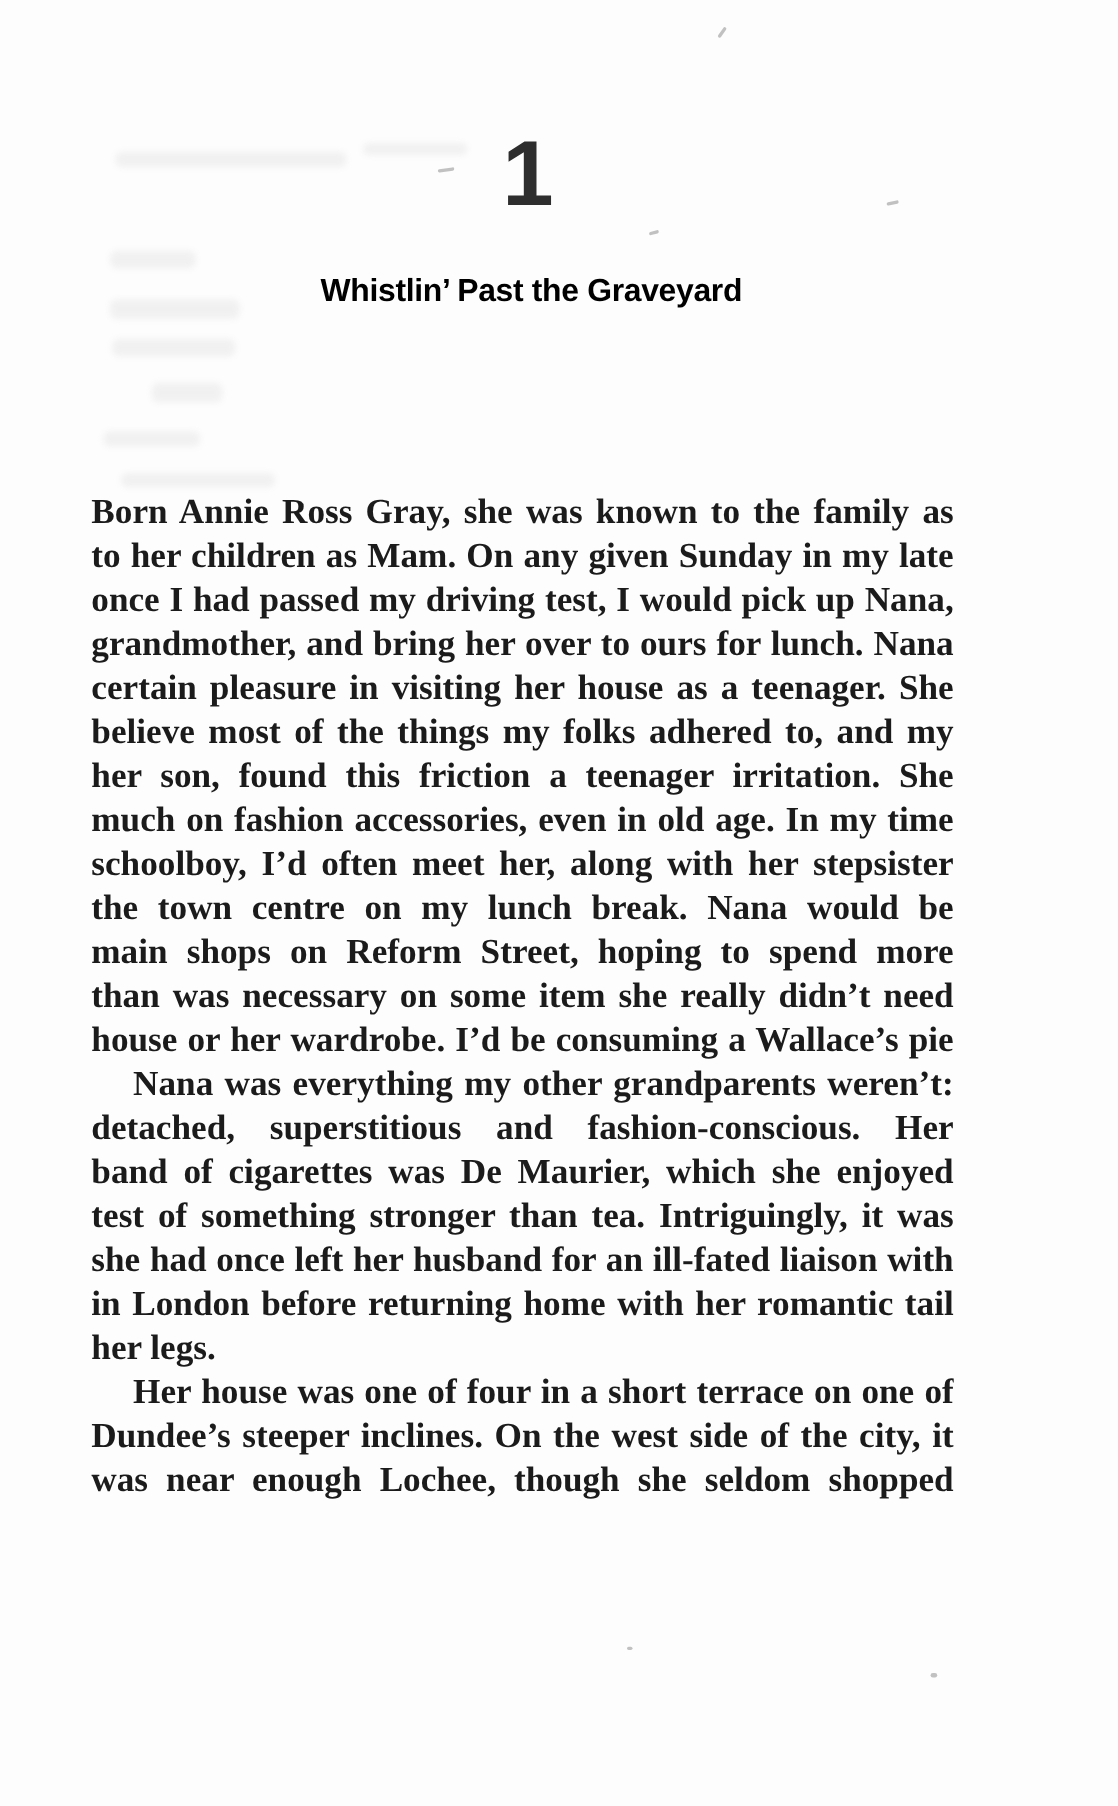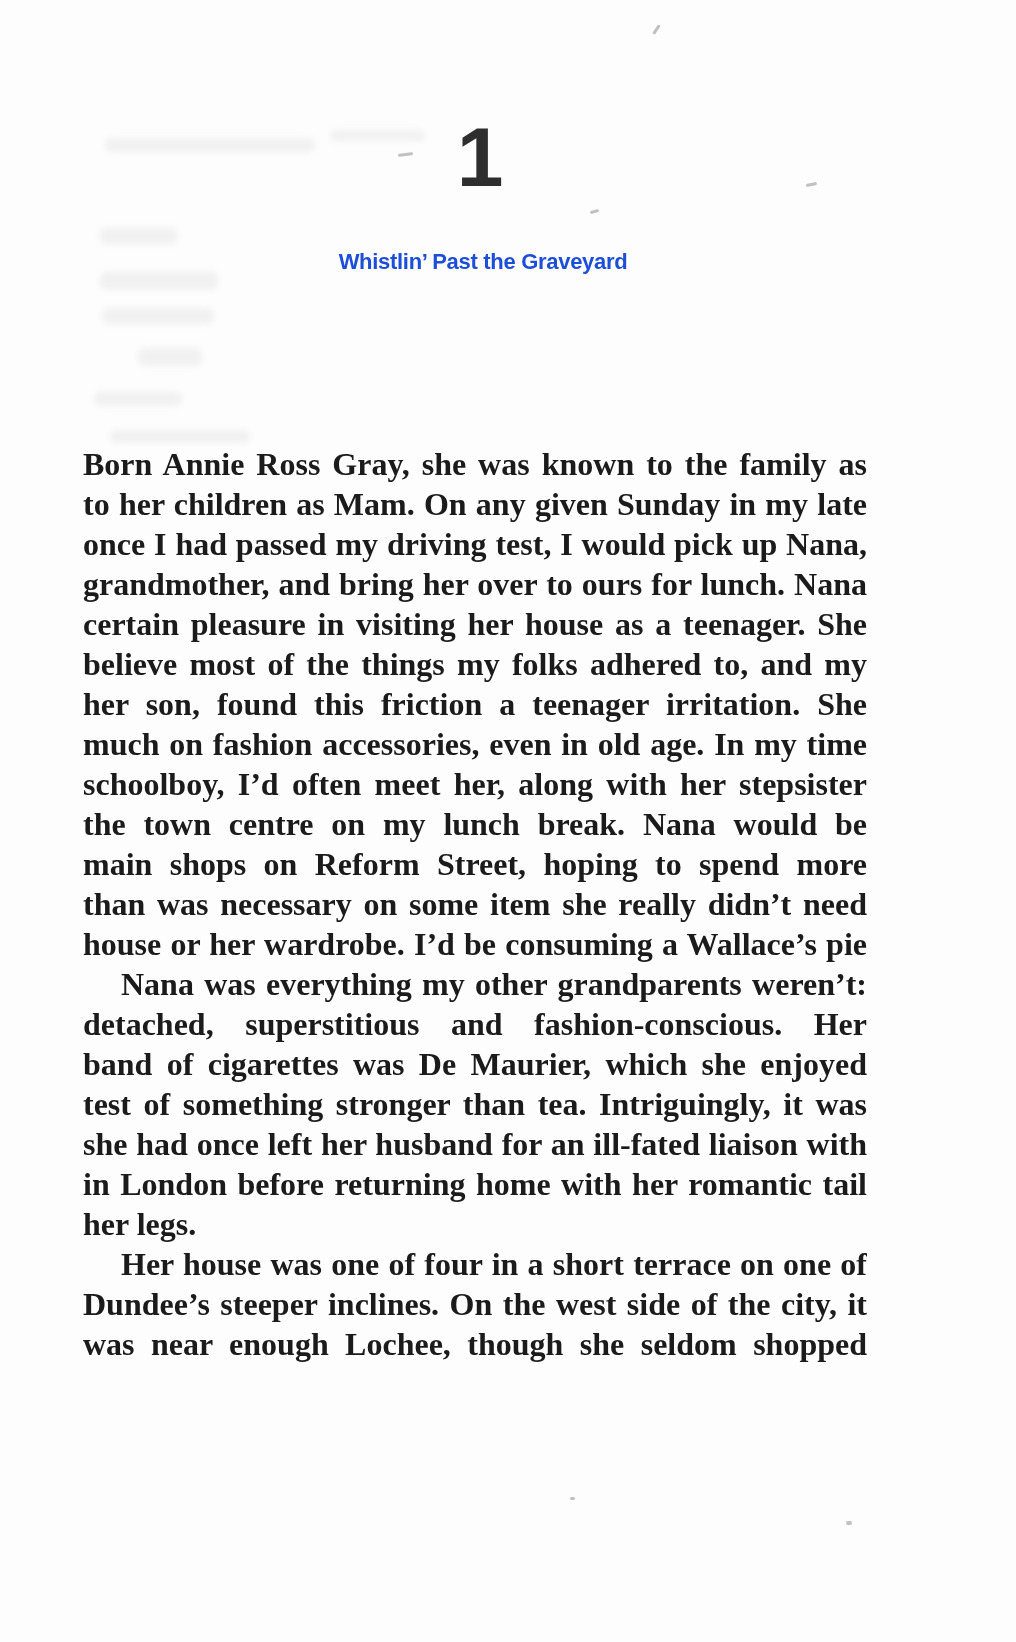--- a/index.html
+++ b/index.html
@@ -30,23 +30,23 @@
     color: #2e2e2e;
   }
   .chapter-title {
     position: absolute;
     top: 249px;
     left: 0;
     width: 966px;
     text-align: center;
     font-family: "Liberation Sans", sans-serif;
     font-weight: 700;
-    font-size: 22px;
+    font-size: 29px;
     letter-spacing: -0.3px;
-    color: #1d4ed8;
+    color: #000000;
   }
   
   .body-text {
     position: absolute;
     top: 444px;
     left: 83px;
     width: 784px;
     font-size: 32px;
     line-height: 40px;
     font-weight: bold;

